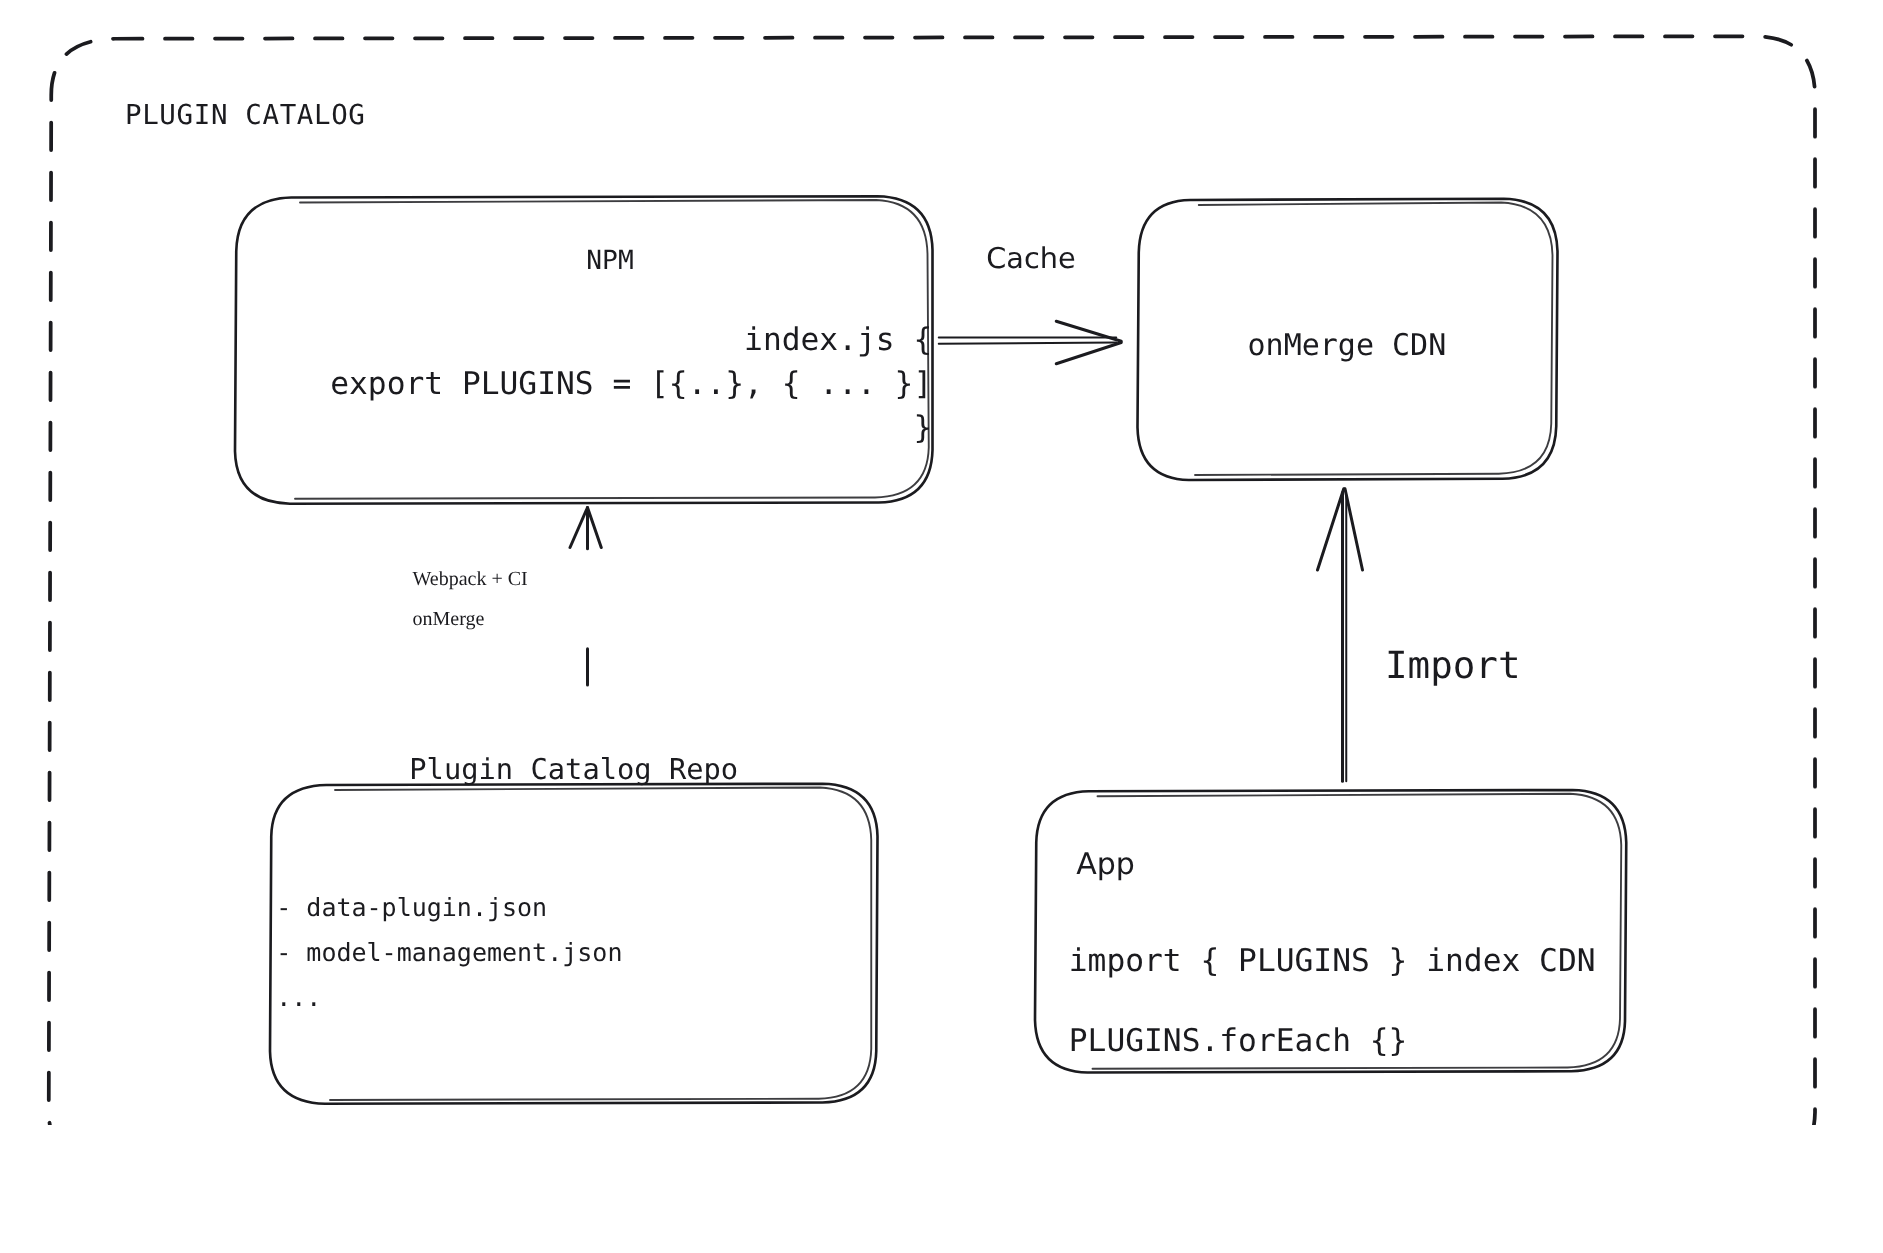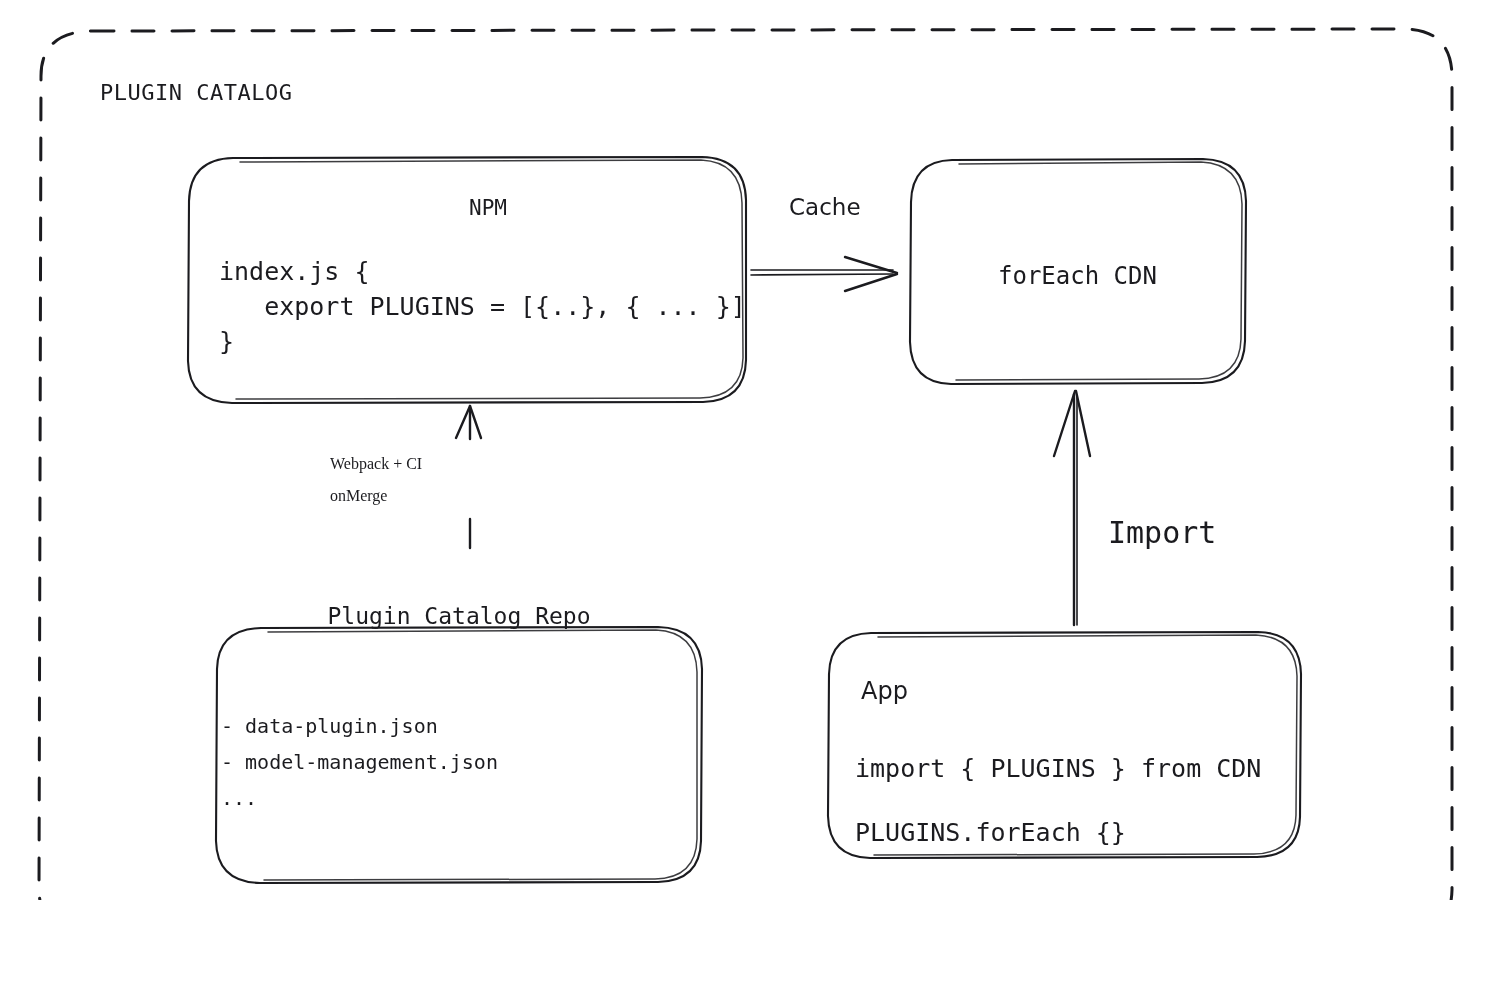--- a/index.html
+++ b/index.html
@@ -58,20 +58,21 @@
     left: 188px; top: 198px;
     width: 558px;
     text-align: center;
     font-size: 21px;
     margin-left: 21px;
   }
   #npm-code {
     left: 219px; top: 254px;
     font-size: 25px;
     line-height: 35px;
+    text-align: right;
   }
   #cdn-title {
     left: 910px; top: 264px;
     width: 335px;
     text-align: center;
     font-size: 24px;
   }
   #cache-label {
     left: 789px; top: 196px;
     font-size: 23px;
@@ -221,29 +222,29 @@
     </g>
 
   </svg>
 
   <div class="txt mono" id="frame-title">PLUGIN CATALOG</div>
 
   <div class="txt mono" id="npm-title">NPM</div>
 
   <div class="txt mono" id="npm-code"><span>index.js {</span><br><span>   export PLUGINS = [{..}, { ... }]</span><br><span>}</span></div>
 
-  <div class="txt mono" id="cdn-title">forEach CDN</div>
+  <div class="txt mono" id="cdn-title">onMerge CDN</div>
 
   <div class="txt sans" id="cache-label">Cache</div>
 
   <div class="txt mono" id="webpack-label"><span>Webpack + CI</span><br><span>onMerge</span></div>
 
   <div class="txt mono" id="repo-title">Plugin Catalog Repo</div>
 
   <div class="txt mono" id="repo-list"><span>- data-plugin.json</span><br><span>- model-management.json</span><br><span>...</span></div>
 
   <div class="txt mono" id="import-label">Import</div>
 
   <div class="txt sans" id="app-title">App</div>
 
-  <div class="txt mono" id="app-code"><span>import { PLUGINS } from CDN</span><br><span>PLUGINS.forEach {}</span></div>
+  <div class="txt mono" id="app-code"><span>import { PLUGINS } index CDN</span><br><span>PLUGINS.forEach {}</span></div>
 
 </div>
 
 </body></html>

